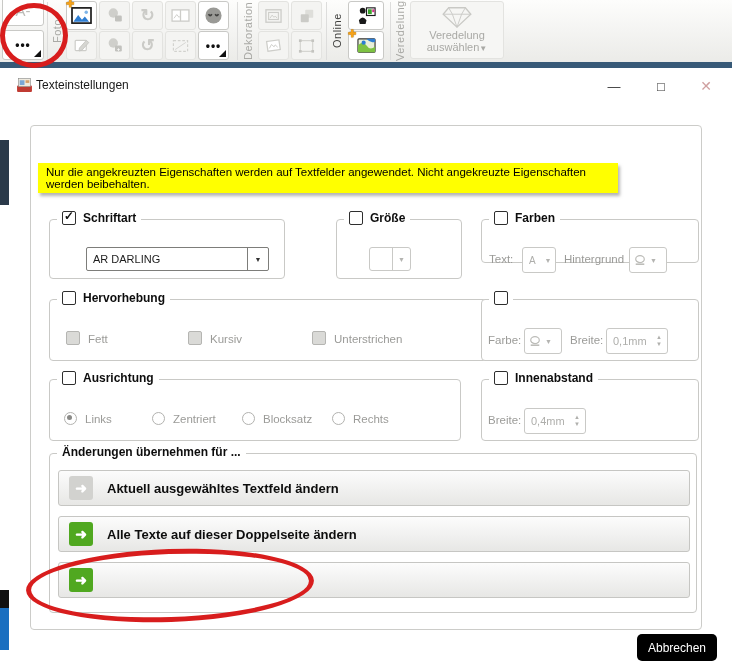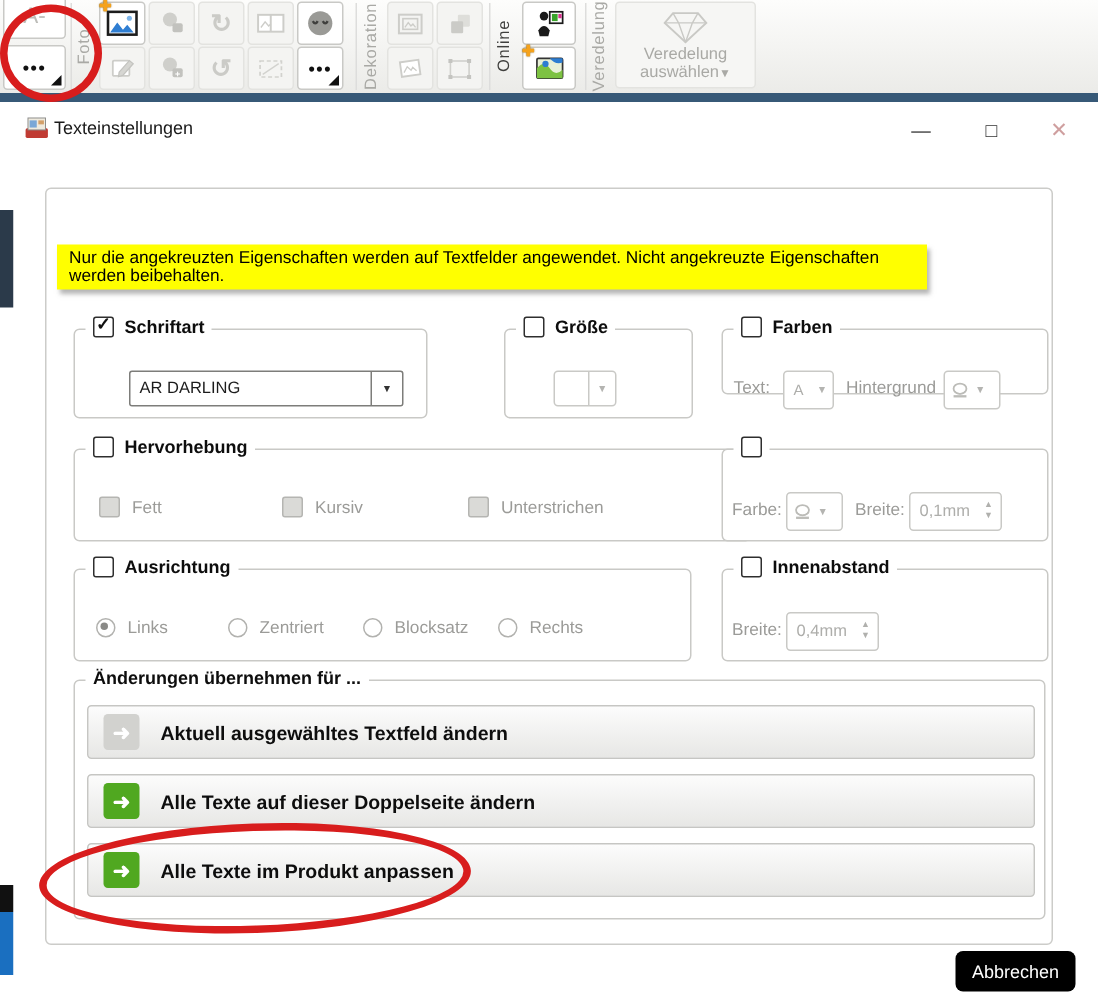--- a/index.html
+++ b/index.html
@@ -382,21 +382,20 @@
         <div class="bigbtn" style="top:62px;">
           <span class="ab" style="background: rgb(80, 168, 32);">
               <span>➜</span>
             </span>
           <span class="lb">Alle Texte auf dieser Doppelseite ändern</span>
         </div>
         <div class="bigbtn" style="top:108px;">
           <span class="ab" style="background: rgb(80, 168, 32);">
               <span>➜</span>
             </span>
-          <span class="lb">Alle Texte im Produkt anpassen</span>
         </div>
       </div>
     </div>
 
     <div class="cancel" style="background: #000000;">Abbrechen</div>
   </div>
 
   <div class="anno" style="left:0px;top:3px;width:58px;height:55px;"></div>
   <div class="anno" style="left:26px;top:549px;width:278px;height:63px;transform:rotate(-2deg);"></div>
 

